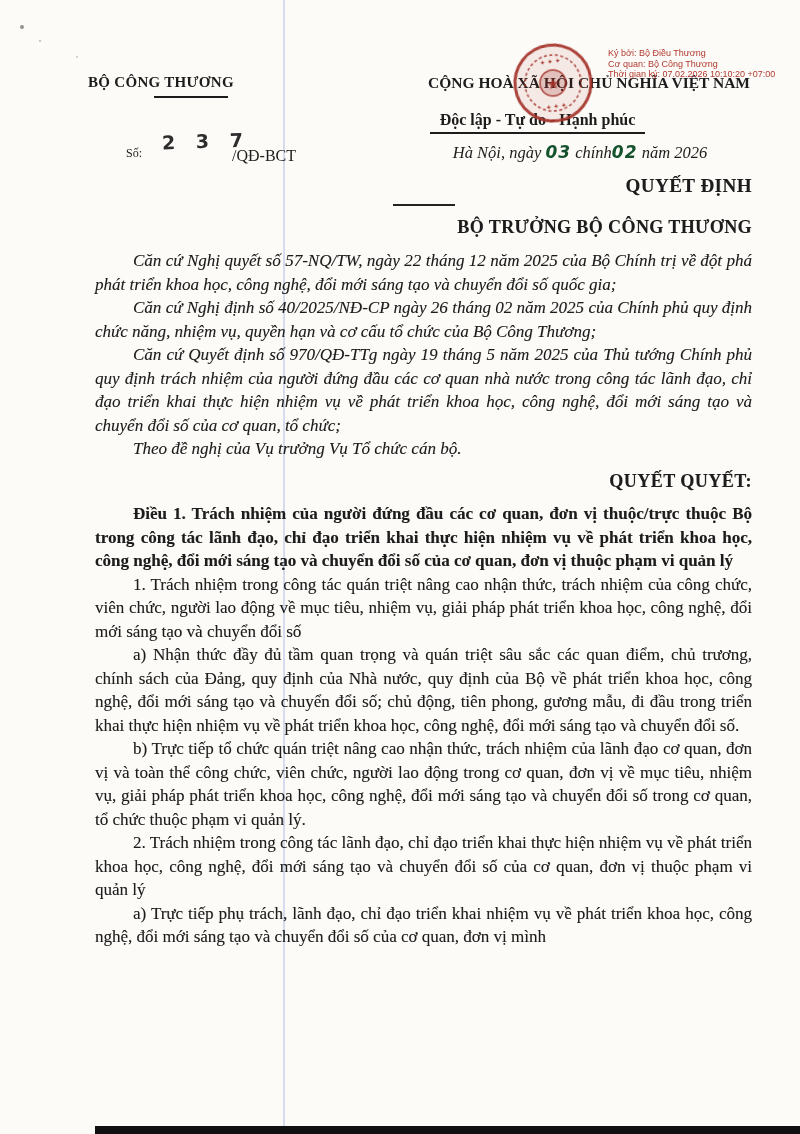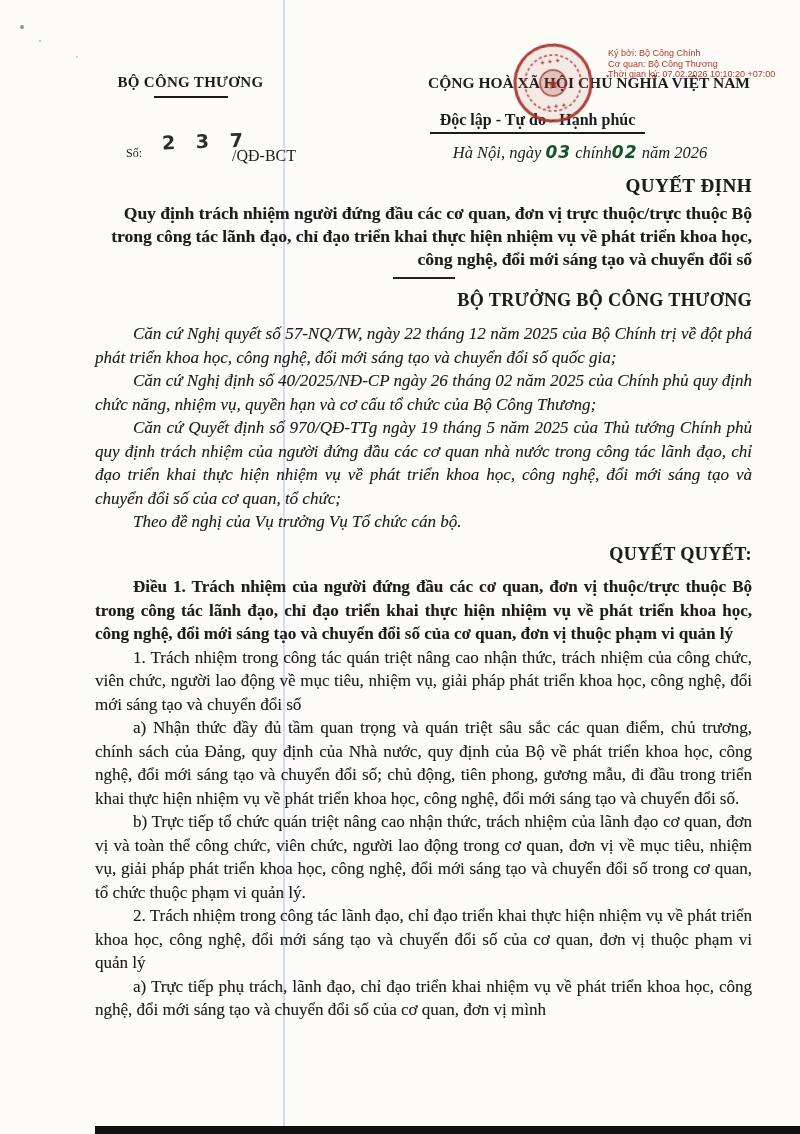--- a/index.html
+++ b/index.html
@@ -18,21 +18,21 @@
   
   .specks{position:absolute;left:20px;top:25px;width:4px;height:4px;border-radius:50%;
     background:rgba(60,60,60,0.55);
     box-shadow:18px 14px 0 -1px rgba(90,90,90,0.4),
                55px 30px 0 -1px rgba(100,100,100,0.35),
                10px 40px 0 -2px rgba(120,120,120,0.3),
                70px 5px 0 -2px rgba(120,120,120,0.3);}
   
   .scan-bar{position:absolute;left:95px;right:0;bottom:0;height:8px;background:#101010;}
 
-  .hdr-left{position:absolute;left:88px;top:74px;width:205px;text-align:center;}
+  .hdr-left{position:absolute;left:88px;top:74px;width:205px;text-align:left;}
   .hdr-left .org{font-weight:bold;font-size:15px;letter-spacing:0.3px;}
   .hdr-left .rule{width:74px;border-bottom:2px solid #1c1c1c;margin:5px auto 0;}
 
   .hdr-right{position:absolute;left:325px;top:74px;width:425px;text-align:center;}
   .hdr-right .rep1{font-weight:bold;font-size:15.5px;text-align:right;}
   .hdr-right .rep2{font-weight:bold;font-size:16px;margin-top:19px;}
   .hdr-right .rule{width:215px;border-bottom:2px solid #1c1c1c;margin:3px auto 0;}
 
   .stamp{position:absolute;left:512px;top:42px;width:82px;height:82px;opacity:0.92;
     transform:rotate(-8deg);filter:blur(0.3px);}
@@ -86,41 +86,40 @@
       <circle cx="41" cy="41" r="38" fill="rgba(176,57,46,0.10)" stroke="#a5342b" stroke-width="3"></circle>
       <circle cx="41" cy="41" r="28" fill="none" stroke="#a5342b" stroke-width="1.5" stroke-dasharray="3 2.5"></circle>
       <circle cx="41" cy="41" r="13" fill="rgba(165,52,43,0.25)" stroke="#a5342b" stroke-width="1.5"></circle>
       <text x="41" y="47" text-anchor="middle" font-size="15" fill="#a5342b">★</text>
       <text x="41" y="22" text-anchor="middle" font-size="7" fill="#a5342b">✦ ✦ ✦</text>
       <text x="41" y="67" text-anchor="middle" font-size="7" fill="#a5342b">✦ ✦ ✦</text>
     </svg>
   </div>
 
   <div class="sig-block">
-    <div>Ký bởi: Bộ Công Chính</div>
+    <div>Ký bởi: Bộ Điều Thương</div>
     <div>Cơ quan: Bộ Công Thương</div>
     <div>Thời gian ký: 07.02.2026 10:10:20 +07:00</div>
   </div>
 
   <div class="num-row">
     <span class="num-label">Số:</span>
     <span class="num-hand">2 3 7</span>
     <span class="num-suffix">/QĐ-BCT</span>
     <span class="date-line">
       <span>Hà Nội, ngày</span>
       <span class="hand-blue">03</span>
       <span>chính</span><span class="hand-blue">02</span>
       <span>năm 2026</span>
     </span>
   </div>
 
   <div class="body-col">
 
     <div class="c doc-type">QUYẾT ĐỊNH</div>
-    <div class="c subject">Quy định trách nhiệm người đứng đầu các cơ quan, đơn vị trực thuộc/trực thuộc Bộ trong công tác lãnh đạo, chỉ đạo triển khai thực hiện nhiệm vụ về phát triển khoa học, công nghệ, đổi mới sáng tạo và chuyển đổi số</div>
     <div class="title-rule"></div>
 
     <div class="c authority">BỘ TRƯỞNG BỘ CÔNG THƯƠNG</div>
 
     <p class="doc italic">Căn cứ Nghị quyết số 57-NQ/TW, ngày 22 tháng 12 năm 2025 của Bộ Chính trị về đột phá phát triển khoa học, công nghệ, đổi mới sáng tạo và chuyển đổi số quốc gia;</p>
     <p class="doc italic">Căn cứ Nghị định số 40/2025/NĐ-CP ngày 26 tháng 02 năm 2025 của Chính phủ quy định chức năng, nhiệm vụ, quyền hạn và cơ cấu tổ chức của Bộ Công Thương;</p>
     <p class="doc italic">Căn cứ Quyết định số 970/QĐ-TTg ngày 19 tháng 5 năm 2025 của Thủ tướng Chính phủ quy định trách nhiệm của người đứng đầu các cơ quan nhà nước trong công tác lãnh đạo, chỉ đạo triển khai thực hiện nhiệm vụ về phát triển khoa học, công nghệ, đổi mới sáng tạo và chuyển đổi số của cơ quan, tổ chức;</p>
     <p class="doc italic">Theo đề nghị của Vụ trưởng Vụ Tổ chức cán bộ.</p>
 
     <div class="c decide">QUYẾT QUYẾT:</div>

